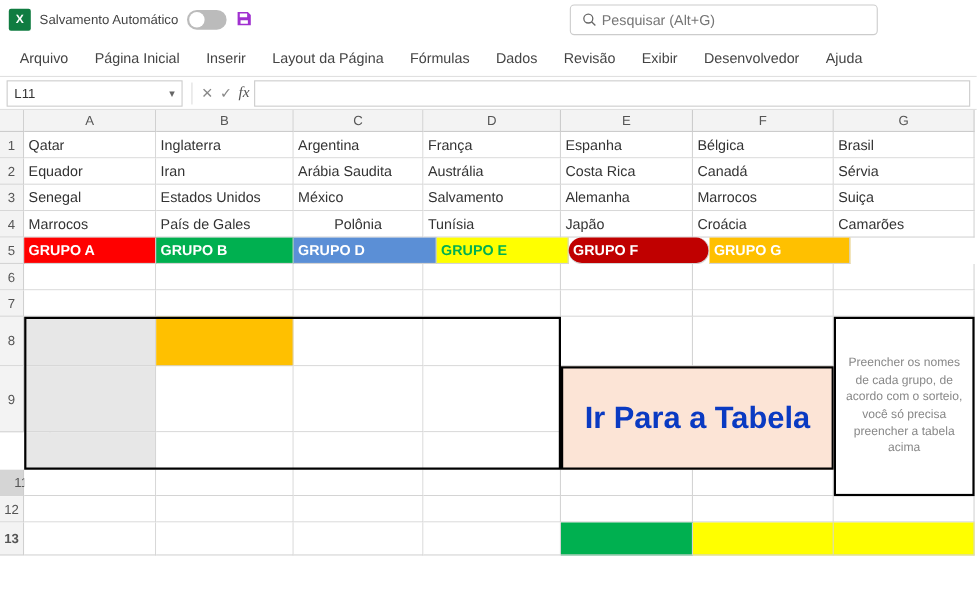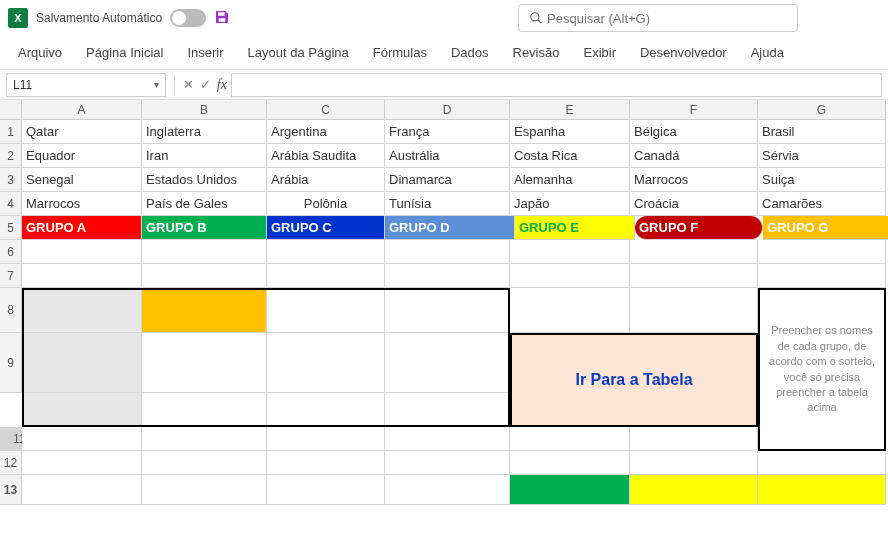--- a/index.html
+++ b/index.html
@@ -34,21 +34,21 @@
   .corner { position:absolute; left:0; top:0; width:22px; height:20px; background:#f3f3f3; border-right:1px solid #ccc; border-bottom:1px solid #ccc;}
   .col-headers { position:absolute; left:22px; top:0; height:20px; display:flex; }
   .ch { background:#f3f3f3; border-right:1px solid #ccc; border-bottom:1px solid #ccc; text-align:center; font-size:12px; line-height:20px; color:#555;}
   .row-headers { position:absolute; left:0; top:20px; width:22px; }
   .rh { background:#f3f3f3; border-right:1px solid #ccc; border-bottom:1px solid #d4d4d4; text-align:center; font-size:12px; color:#555;}
   .rh.sel { background:#d5d5d5; }
   .cells { position:absolute; left:22px; top:20px; }
   .row { display:flex; }
   .cell { border-right:1px solid #d4d4d4; border-bottom:1px solid #d4d4d4; padding:2px 4px; font-size:13px; overflow:hidden; white-space:nowrap; background:#fff;}
   .group-hdr { font-weight:bold; color:#fff; }
-  .merged-button { background:#fce4d6; border:2px solid #000; display:flex; align-items:center; justify-content:center; font-size:16px; font-weight:bold; color:#0a3ac2; }
+  .merged-button { background:#fce4d6; border:2px solid #000; display:flex; align-items:center; justify-content:center; font-size:28px; font-weight:bold; color:#0a3ac2; }
   .note-box { border:2px solid #000; border-left:2px solid #000; font-size:11px; color:#888; text-align:center; padding:8px 4px; line-height:1.4; background:#fff;}
   .orange-fill { background:#ffc000 !important; }
   .grey-fill { background:#e7e7e7 !important; }
 </style>
 </head>
 <body>
 
 <div class="titlebar">
   <div class="excel-icon">X</div>
   <span class="autosave-label">Salvamento Automático</span>
@@ -135,39 +135,38 @@
         <div class="cell" style="width: 125px; height: 24px; line-height: 20px;">Iran</div>
         <div class="cell" style="width: 118px; height: 24px; line-height: 20px;">Arábia Saudita</div>
         <div class="cell" style="width: 125px; height: 24px; line-height: 20px;">Austrália</div>
         <div class="cell" style="width: 120px; height: 24px; line-height: 20px;">Costa Rica</div>
         <div class="cell" style="width: 128px; height: 24px; line-height: 20px;">Canadá</div>
         <div class="cell" style="width: 128px; height: 24px; line-height: 20px;">Sérvia</div>
       </div>
       <div class="row" style="height: 24px;">
         <div class="cell" style="width: 120px; height: 24px; line-height: 20px;">Senegal</div>
         <div class="cell" style="width: 125px; height: 24px; line-height: 20px;">Estados Unidos</div>
-        <div class="cell" style="width: 118px; height: 24px; line-height: 20px;">Arábia</div>
-        <div class="cell" style="width: 125px; height: 24px; line-height: 20px;">Dinamarca</div>
+        <div class="cell" style="width: 118px; height: 24px; line-height: 20px;">México</div>
+        <div class="cell" style="width: 125px; height: 24px; line-height: 20px;">Salvamento</div>
         <div class="cell" style="width: 120px; height: 24px; line-height: 20px;">Alemanha</div>
         <div class="cell" style="width: 128px; height: 24px; line-height: 20px;">Marrocos</div>
         <div class="cell" style="width: 128px; height: 24px; line-height: 20px;">Suiça</div>
       </div>
       <div class="row" style="height: 24px;">
         <div class="cell" style="width: 120px; height: 24px; line-height: 20px;">Marrocos</div>
         <div class="cell" style="width: 125px; height: 24px; line-height: 20px;">País de Gales</div>
         <div class="cell" style="width: 118px; height: 24px; line-height: 20px; text-align: center;">Polônia</div>
         <div class="cell" style="width: 125px; height: 24px; line-height: 20px;">Tunísia</div>
         <div class="cell" style="width: 120px; height: 24px; line-height: 20px;">Japão</div>
         <div class="cell" style="width: 128px; height: 24px; line-height: 20px;">Croácia</div>
         <div class="cell" style="width: 128px; height: 24px; line-height: 20px;">Camarões</div>
       </div>
       <div class="row" style="height: 24px;">
         <div class="cell group-hdr" style="width: 120px; height: 24px; line-height: 20px; background: rgb(255, 0, 0); color: rgb(255, 255, 255);">GRUPO A</div>
         <div class="cell group-hdr" style="width: 125px; height: 24px; line-height: 20px; background: rgb(0, 176, 80); color: rgb(255, 255, 255);">GRUPO B</div>
-        <div class="cell group-hdr" style="width: 118px; height: 24px; line-height: 20px; background: rgb(0, 51, 204); color: rgb(255, 255, 255);">GRUPO C</div>
         <div class="cell group-hdr" style="width: 130px; height: 24px; line-height: 20px; background: rgb(91, 143, 214); color: rgb(255, 255, 255);">GRUPO D</div>
         <div class="cell group-hdr" style="width: 120px; height: 24px; line-height: 20px; background: rgb(255, 255, 0); color: rgb(0, 176, 80);">GRUPO E</div>
         <div class="cell group-hdr" style="width: 128px; height: 24px; line-height: 20px; background: rgb(192, 0, 0); color: rgb(255, 255, 255); border-radius: 12px;">GRUPO F</div>
         <div class="cell group-hdr" style="width: 128px; height: 24px; line-height: 20px; background: rgb(255, 192, 0); color: rgb(255, 255, 255);">GRUPO G</div>
       </div>
       <div class="row" style="height: 24px;">
         <div class="cell" style="width: 120px; height: 24px; line-height: 20px;"></div>
         <div class="cell" style="width: 125px; height: 24px; line-height: 20px;"></div>
         <div class="cell" style="width: 118px; height: 24px; line-height: 20px;"></div>
         <div class="cell" style="width: 125px; height: 24px; line-height: 20px;"></div>

